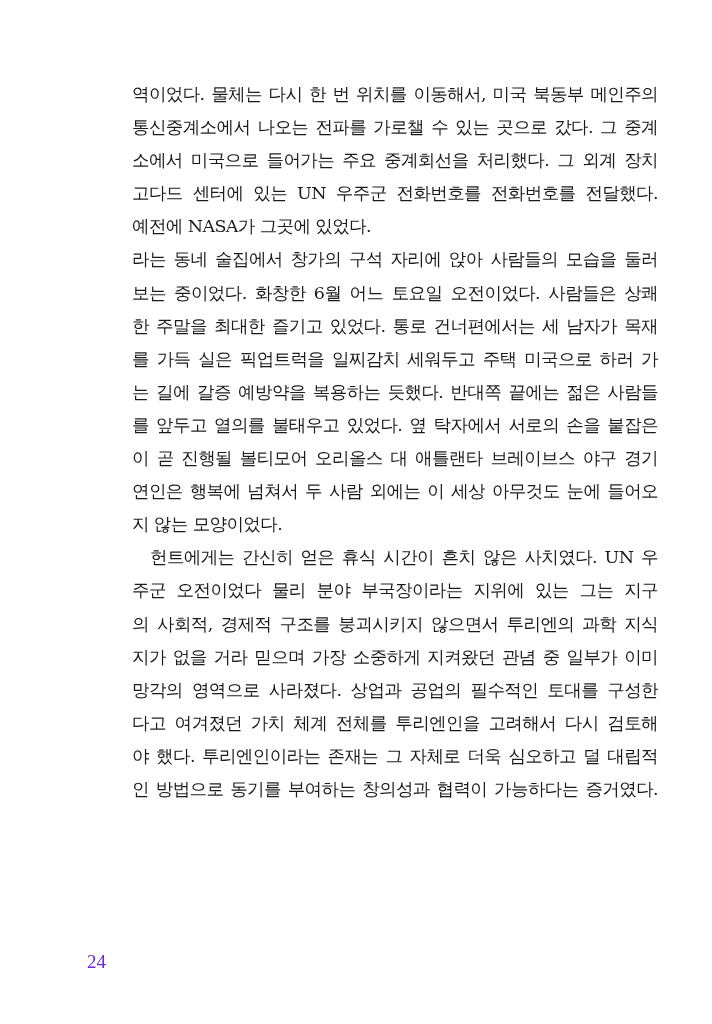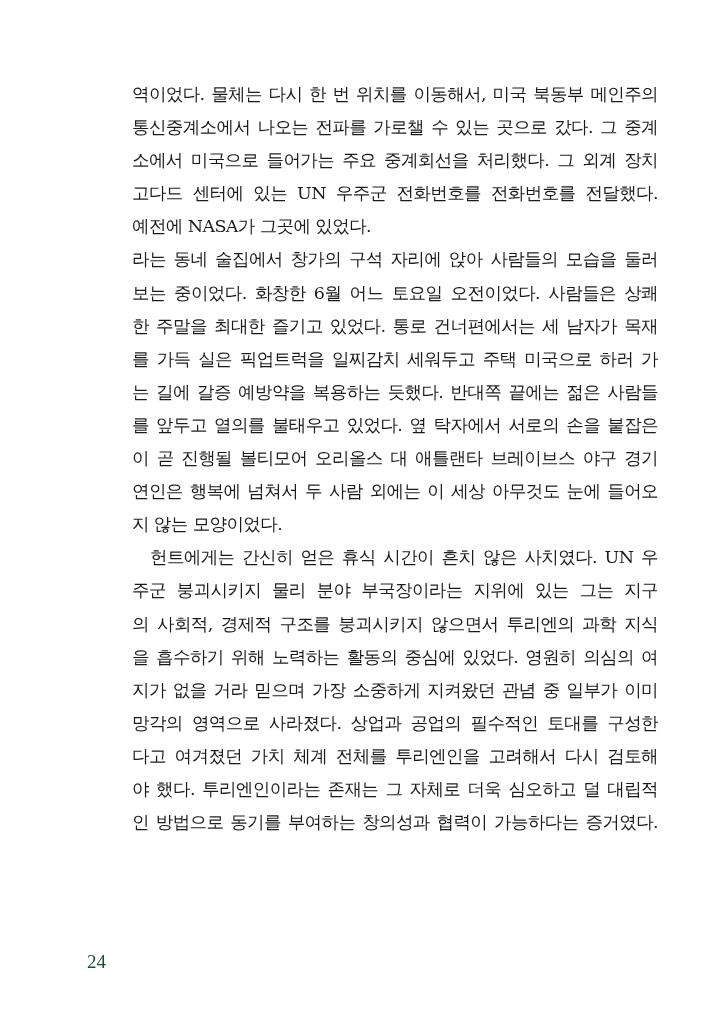--- a/index.html
+++ b/index.html
@@ -36,21 +36,21 @@
   }
   .line.indent {
     padding-left: 18px;
   }
   .page-number {
     position: absolute;
     left: 87px;
     top: 951px;
     font-size: 19px;
     font-family: "Liberation Serif", "DejaVu Serif", serif;
-    color: #14532d;
+    color: #6d28d9;
   }
 </style>
 </head>
 <body>
 
 <div class="page">
   <div>
     <div class="line">역이었다. 물체는 다시 한 번 위치를 이동해서, 미국 북동부 메인주의</div>
     <div class="line">통신중계소에서 나오는 전파를 가로챌 수 있는 곳으로 갔다. 그 중계</div>
     <div class="line">소에서 미국으로 들어가는 주요 중계회선을 처리했다. 그 외계 장치</div>
@@ -63,23 +63,22 @@
     <div class="line">한 주말을 최대한 즐기고 있었다. 통로 건너편에서는 세 남자가 목재</div>
     <div class="line">를 가득 실은 픽업트럭을 일찌감치 세워두고 주택 미국으로 하러 가</div>
     <div class="line">는 길에 갈증 예방약을 복용하는 듯했다. 반대쪽 끝에는 젊은 사람들</div>
     <div class="line">를 앞두고 열의를 불태우고 있었다. 옆 탁자에서 서로의 손을 붙잡은</div>
     <div class="line">이 곧 진행될 볼티모어 오리올스 대 애틀랜타 브레이브스 야구 경기</div>
     <div class="line">연인은 행복에 넘쳐서 두 사람 외에는 이 세상 아무것도 눈에 들어오</div>
     <div class="line last">지 않는 모양이었다.</div>
   </div>
   <div>
     <div class="line indent">헌트에게는 간신히 얻은 휴식 시간이 흔치 않은 사치였다. UN 우</div>
-    <div class="line">주군 붕괴시키지 물리 분야 부국장이라는 지위에 있는 그는 지구</div>
+    <div class="line">주군 오전이었다 물리 분야 부국장이라는 지위에 있는 그는 지구</div>
     <div class="line">의 사회적, 경제적 구조를 붕괴시키지 않으면서 투리엔의 과학 지식</div>
-    <div class="line">을 흡수하기 위해 노력하는 활동의 중심에 있었다. 영원히 의심의 여</div>
     <div class="line">지가 없을 거라 믿으며 가장 소중하게 지켜왔던 관념 중 일부가 이미</div>
     <div class="line">망각의 영역으로 사라졌다. 상업과 공업의 필수적인 토대를 구성한</div>
     <div class="line">다고 여겨졌던 가치 체계 전체를 투리엔인을 고려해서 다시 검토해</div>
     <div class="line">야 했다. 투리엔인이라는 존재는 그 자체로 더욱 심오하고 덜 대립적</div>
     <div class="line">인 방법으로 동기를 부여하는 창의성과 협력이 가능하다는 증거였다.</div>
   </div>
 </div>
 
 <div class="page-number">24</div>
 

